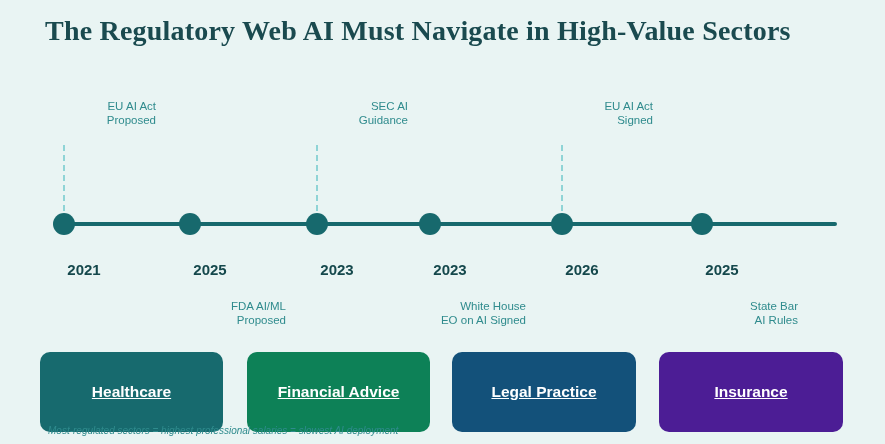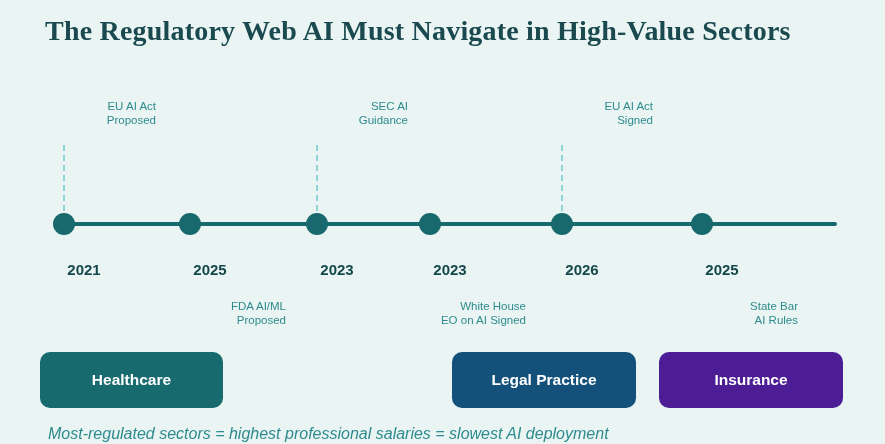--- a/index.html
+++ b/index.html
@@ -37,30 +37,30 @@
     font-size:11.5px; line-height:14px; color:#2f8b8d;
   }
   .elabel.top { top:99px; }
   .elabel.bottom { top:299px; width:150px; }
   .elabel span { display:block; }
   .year {
     position:absolute; top:261px; width:80px; text-align:center;
     font-size:15px; font-weight:bold; color:#15484c;
   }
   .sector-btn {
-    position:absolute; top:352px; height:56px;
+    position:absolute; top:352px; height:80px;
     border:none; border-radius:10px;
     display:flex; align-items:center; justify-content:center;
     color:#ffffff; font-weight:bold; font-size:15.5px;
     font-family:"Liberation Sans", sans-serif;
-    cursor:pointer; padding:16px;
+    cursor:pointer; padding:16px;text-decoration:underline;
   }
   .footnote {
     position:absolute; left:48px; top:425px;
-    font-style:italic; font-size:16px; color:#2f8b8d;text-align:right;
+    font-style:italic; font-size:10px; color:#2f8b8d;text-align:right;
   }
 </style>
 </head>
 <body>
 
 <div class="canvas">
 
   <div class="title">The Regulatory Web AI Must Navigate in High-Value Sectors</div>
 
   <div class="tl-line"></div>
@@ -104,18 +104,19 @@
   <div class="year" style="left:542px">2026</div>
 
   <div class="dot" style="left:691px"></div>
   <div class="elabel bottom" style="left:648px">
     <span>State Bar</span>
     <span>AI Rules</span>
   </div>
   <div class="year" style="left:682px">2025</div>
 
   <button class="sector-btn" style="left: 40px; width: 183px; background-color: rgb(23, 106, 110);">Healthcare</button>
+  <button class="sector-btn" style="left: 247px; width: 183px; background-color: rgb(13, 129, 87);">Financial Advice</button>
   <button class="sector-btn" style="left: 452px; width: 184px; background-color: rgb(19, 81, 122);">Legal Practice</button>
   <button class="sector-btn" style="left: 659px; width: 184px; background-color: #4c1d95;">Insurance</button>
 
   <div class="footnote">Most-regulated sectors = highest professional salaries = slowest AI deployment</div>
 
 </div>
 
 </body></html>

